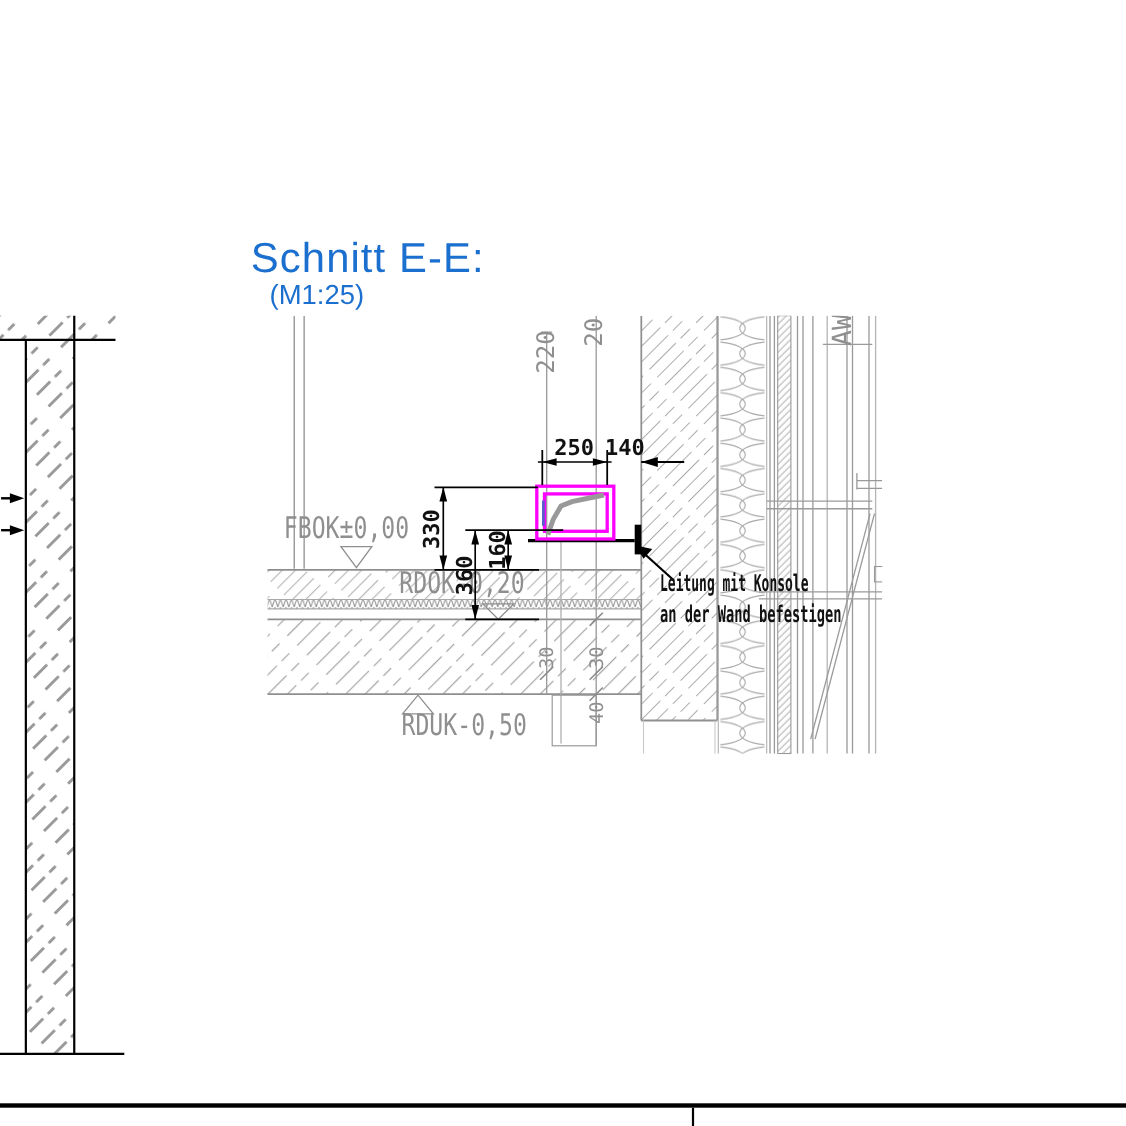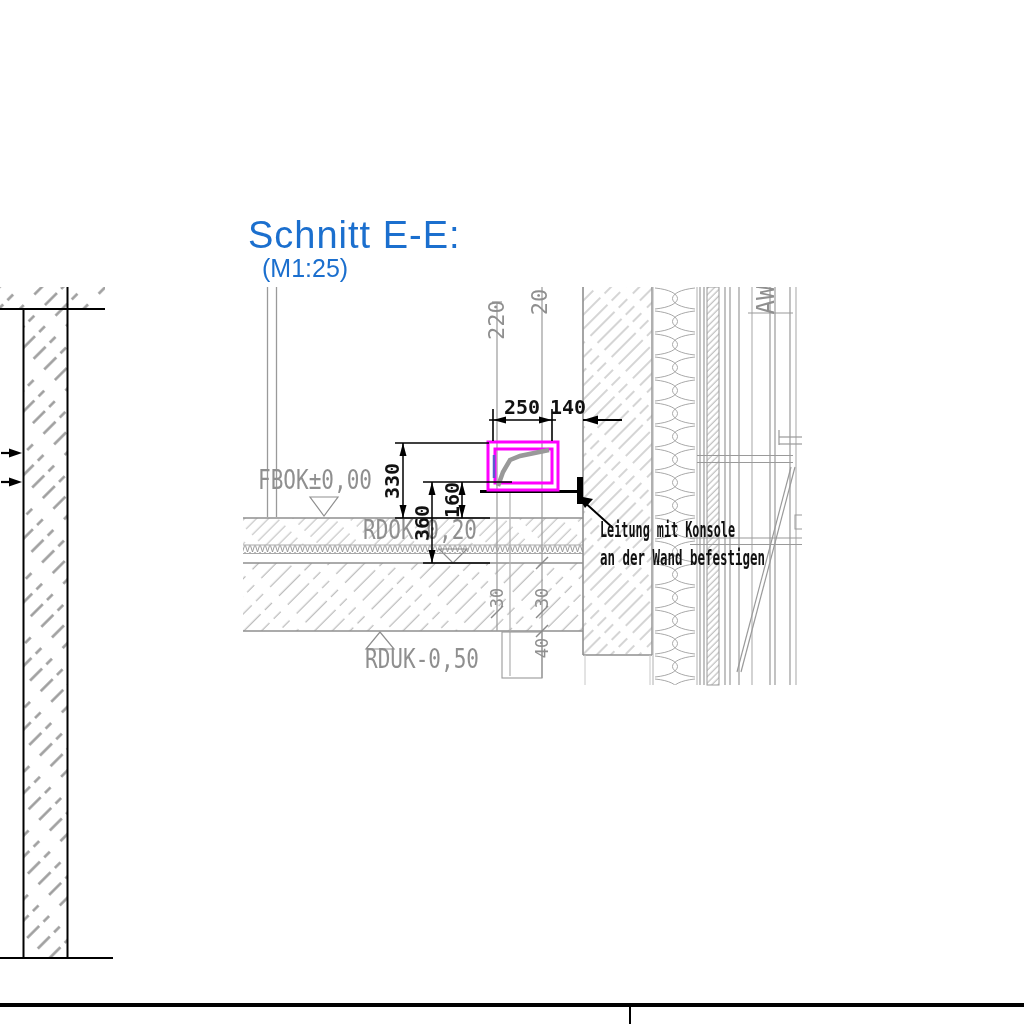--- a/index.html
+++ b/index.html
@@ -1,19 +1,19 @@
 <!DOCTYPE html>
 <html><head>
 <meta charset="utf-8">
 <style>
   html,body{margin:0;padding:0;background:#ffffff;}
   .stage{position:relative;width:1024px;height:1024px;background:#ffffff;overflow:hidden;
          font-family:"Liberation Sans",sans-serif;}
-  .title{position:absolute;left:248px;top:214px;color:#1b6fce;font-size:38px;letter-spacing:1px;}
-  .scale{position:absolute;left:262px;top:254px;color:#1b6fce;font-size:25px;}
+  .title{position:absolute;left:228px;top:214px;color:#1b6fce;font-size:38px;letter-spacing:1px;}
+  .scale{position:absolute;left:245px;top:254px;color:#1b6fce;font-size:25px;}
   .border-bottom{position:absolute;left:0;top:1003px;width:1024px;height:4px;background:#000;}
   .border-div{position:absolute;left:629px;top:1007px;width:2px;height:17px;background:#000;}
   svg{position:absolute;left:0;top:0;}
   text{font-family:"DejaVu Sans Mono","Liberation Mono",monospace;}
   .cg{fill:#8f8f8f;}
   .cb{fill:#111;font-weight:bold;}
 </style>
 </head>
 <body>
 

